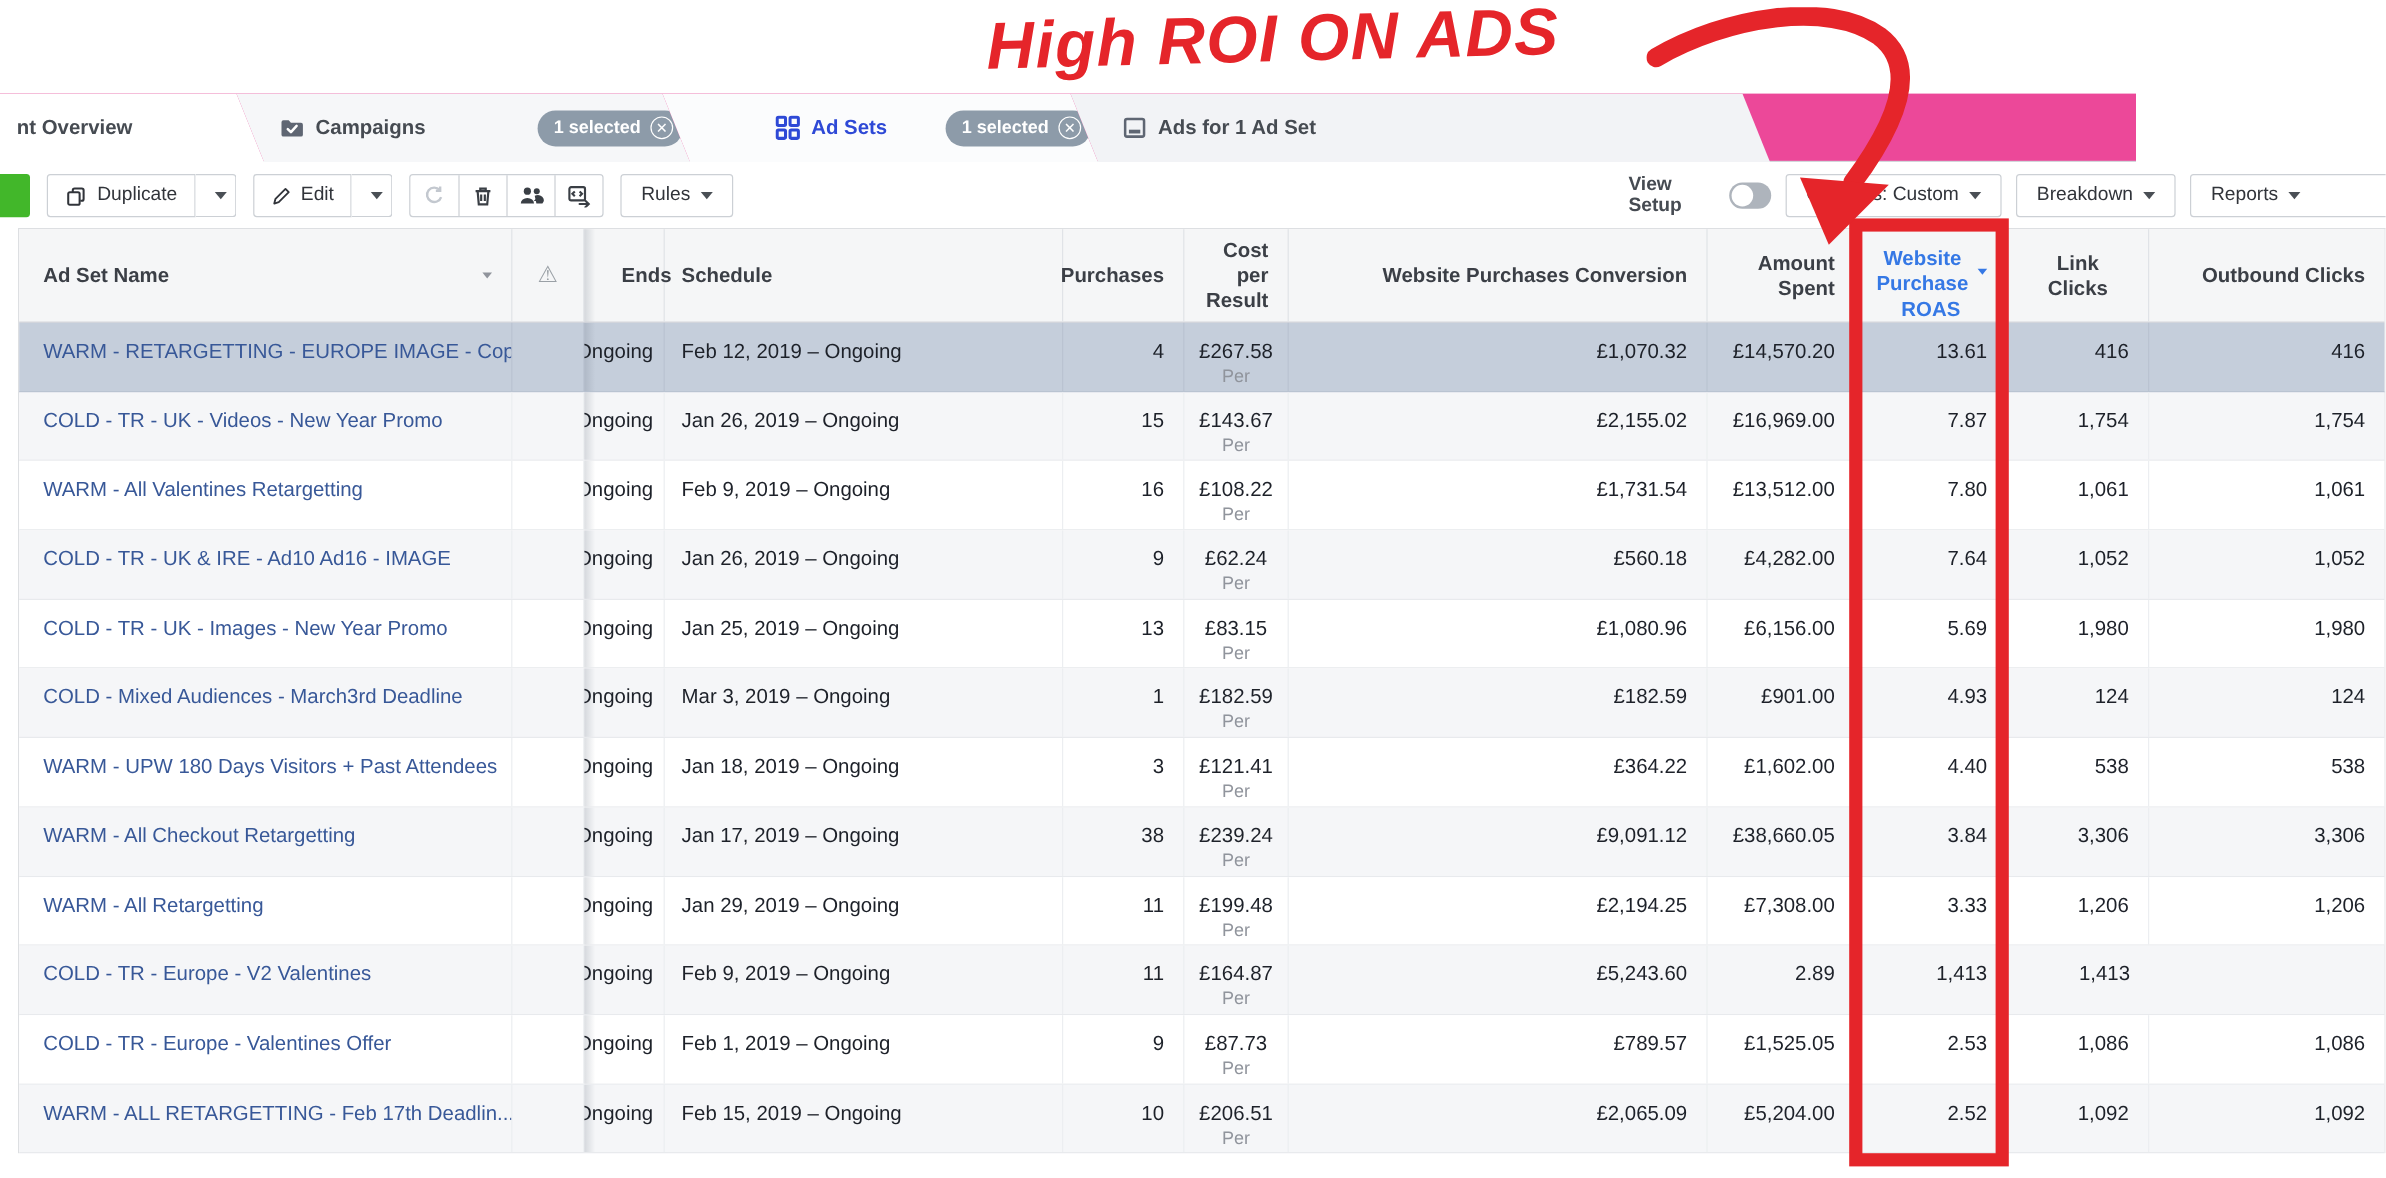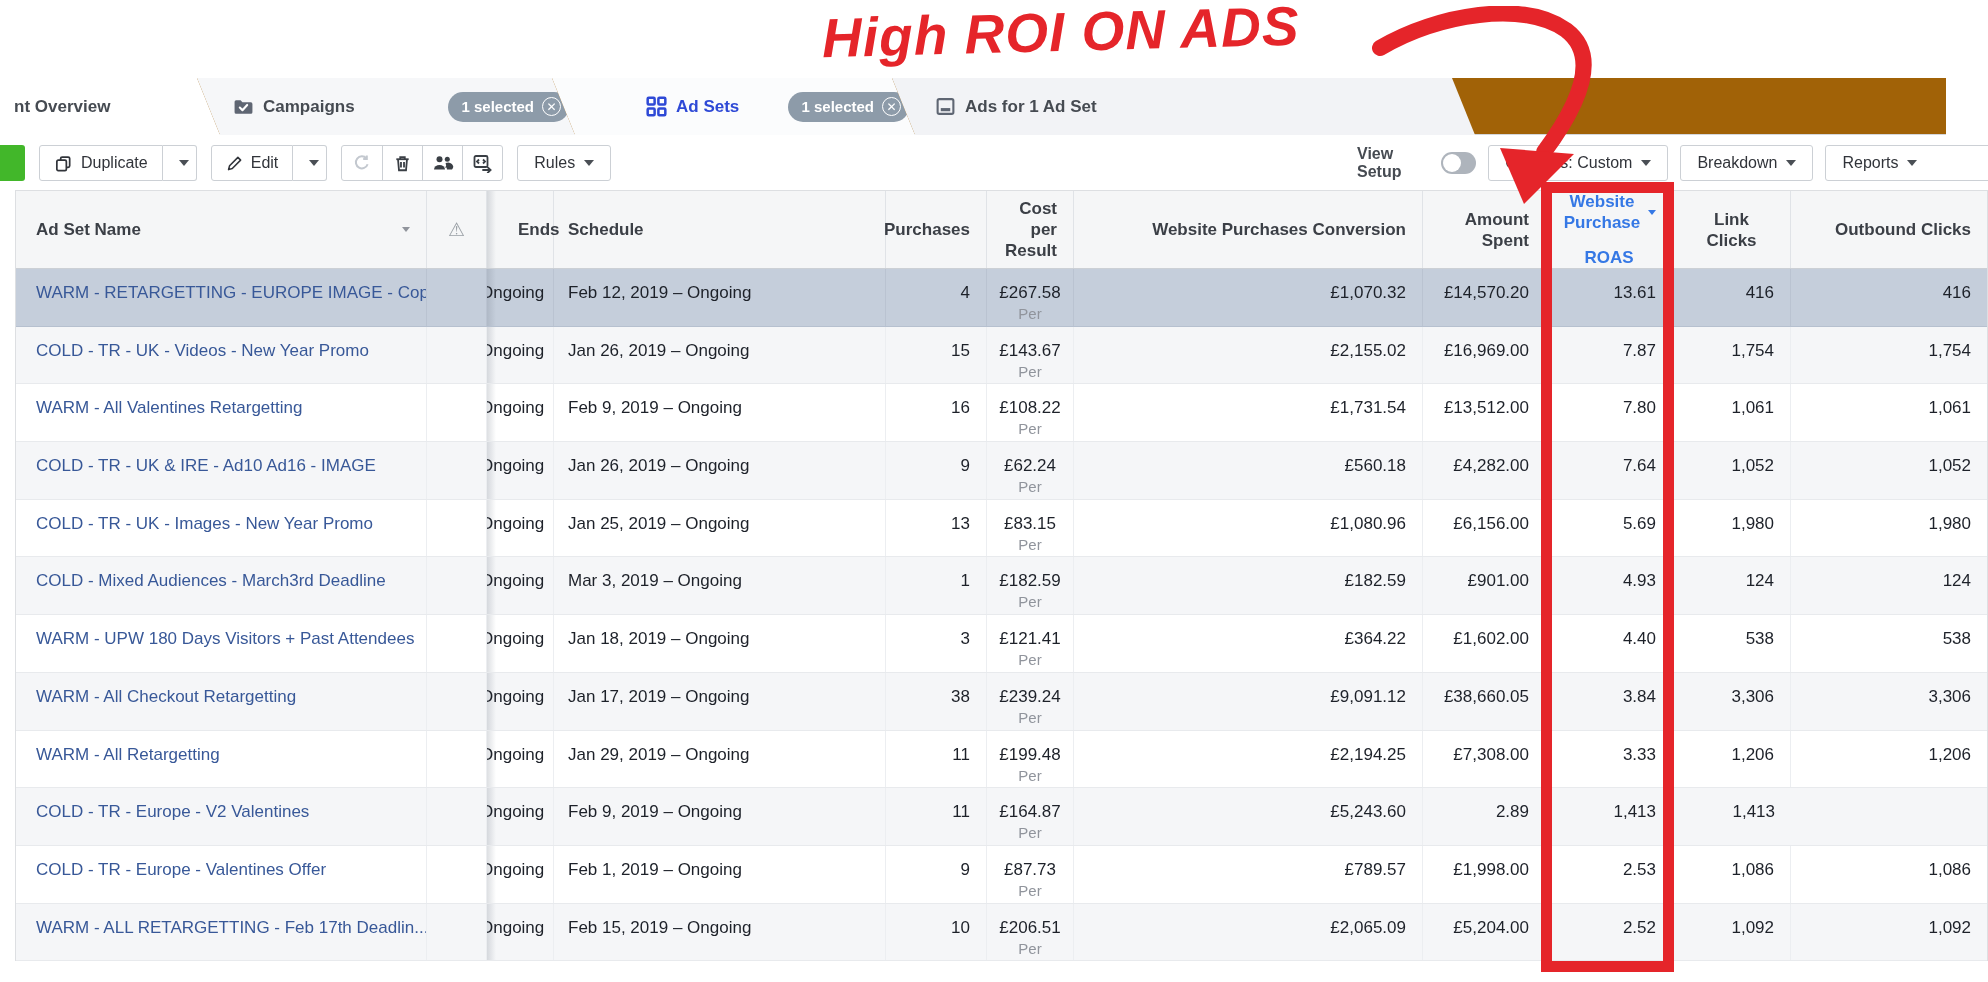--- a/index.html
+++ b/index.html
@@ -4,22 +4,22 @@
 <style>
   * { margin:0; padding:0; box-sizing:border-box; }
   html,body { width:1988px; height:982px; }
   body {
     position:relative; overflow:hidden; background:#fff;
     font-family:"Liberation Sans","DejaVu Sans",sans-serif;
     color:#1d2129; -webkit-font-smoothing:antialiased;
   }
 
   
-  .tabbar { position:absolute; left:0; top:78px; width:1946px; height:57px;
-            background:#a16207; border-bottom:1px solid #d3d6db; display:flex; }
+  .tabbar { position:absolute; left:0; top:78px; width:1780px; height:57px;
+            background:#ec4899; border-bottom:1px solid #d3d6db; display:flex; }
   .tab { height:57px; display:flex; align-items:center; font-size:17px; font-weight:bold; color:#464b52;
          filter:drop-shadow(-1px 0 0 #d0d4da); }
   .tab-mid { clip-path:polygon(0 0, calc(100% - 23px) 0, 100% 100%, 23px 100%); margin-left:-23px; }
   .tab-first { clip-path:polygon(0 0, calc(100% - 23px) 0, 100% 100%, 0 100%); }
   .tab-overview { width:220px; background:#ffffff; padding-left:14px; }
   .tab-campaigns { width:378px; background:#f6f7f9; padding-left:36px; }
   .tab-adsets { width:363px; background:#fbfcfd; padding-left:94px; }
   .tab-adsets .tab-label { color:#2e49d6; }
   .tab-ads { width:583px; background:#f2f3f6; padding-left:43px; }
   .tab-icon { margin-right:9px; display:inline-flex; }
@@ -53,21 +53,21 @@
   
   .tablewrap { position:absolute; left:15px; top:190px; width:1973px; border:1px solid #dddfe2; border-bottom:none; }
   .gridrow { display:grid; grid-template-columns:411px 60px 67px 332px 101px 87px 349px 123px 127px 118px minmax(0,1fr); }
   .thead { height:78px; background:#f5f6f7; border-bottom:1px solid #ccd0d5; }
   .th { display:flex; align-items:center; font-size:17px; font-weight:bold; color:#3b3f46;
         border-right:1px solid #e0e3e7; padding:0 16px; line-height:21px; }
   .th.right { justify-content:flex-end; text-align:right; }
   .th.center { justify-content:center; text-align:center; }
   .sortcaret { width:0; height:0; border-left:4.5px solid transparent; border-right:4.5px solid transparent;
                border-top:5.5px solid #90949c; display:inline-block; }
-  .hdr-roas { color:#3578e5; flex-direction:column; justify-content:space-between; text-align:center; }
+  .hdr-roas { color:#3578e5; flex-direction:column; justify-content:flex-end; text-align:center; }
   .hdr-roas .l1 { display:flex; align-items:center; gap:6px; }
   .hdr-roas .sortcaret { border-top-color:#3578e5; }
   .warn-glyph { color:#9aa0a6; font-size:19px; font-family:"DejaVu Sans",sans-serif; font-weight:normal; }
 
   .tr { height:57.7px; border-bottom:1px solid #e8eaed; background:#fff; }
   .tr:nth-child(even) { background:#f5f6f8; }
   .tr.selected { background:#c5cedb; border-bottom-color:#b6c0cf; }
   .td { padding-top:14px; font-size:17px; line-height:20px; border-right:1px solid #eceef1; overflow:hidden; }
   .tr.selected .td { border-right-color:#bac3d1; }
   .c-name { padding-left:20px; padding-right:10px; white-space:nowrap; }
@@ -437,21 +437,21 @@
     <div class="td c-name"><span class="namelink">COLD - TR - Europe - Valentines Offer</span></div>
     <div class="td"></div>
     <div class="td c-ends seam"><span class="clipname">Ongoing</span></div>
     <div class="td c-sched">Feb 1, 2019 – Ongoing</div>
     <div class="td num">9</div>
     <div class="td c-cost">
       <div class="v">£87.73</div>
       <div class="sub">Per Purchase</div>
     </div>
     <div class="td num">£789.57</div>
-    <div class="td num">£1,998.00</div>
+    <div class="td num">£1,525.05</div>
     <div class="td num">2.53</div>
     <div class="td num">1,086</div>
     <div class="td num" style="border-right:none;">1,086</div>
   </div>
       <div class="gridrow tr">
     <div class="td c-name"><span class="namelink">WARM - ALL RETARGETTING - Feb 17th Deadlin...</span></div>
     <div class="td"></div>
     <div class="td c-ends seam"><span class="clipname">Ongoing</span></div>
     <div class="td c-sched">Feb 15, 2019 – Ongoing</div>
     <div class="td num">10</div>

